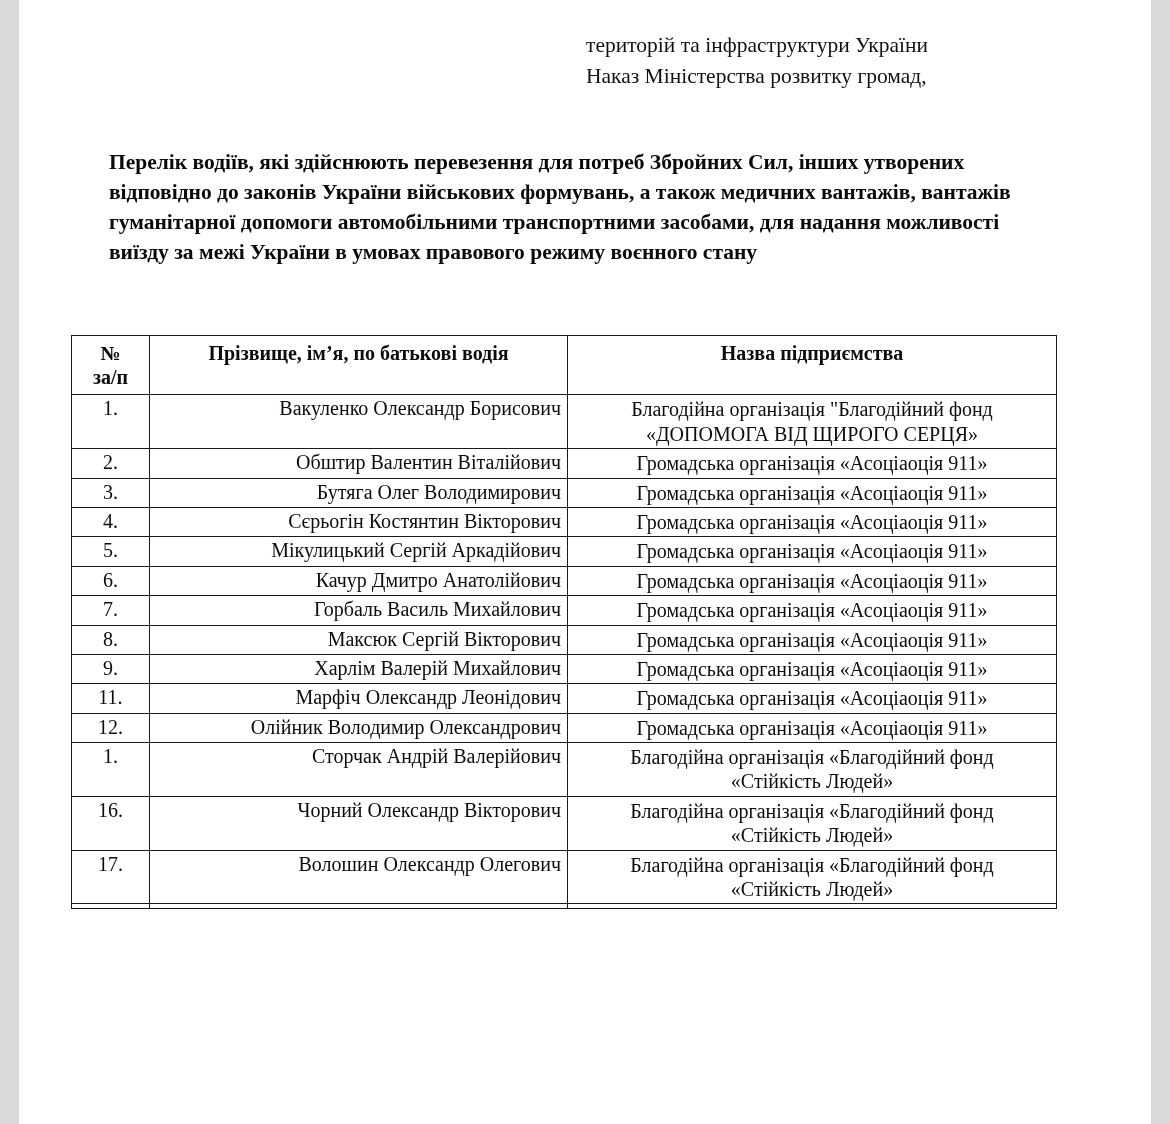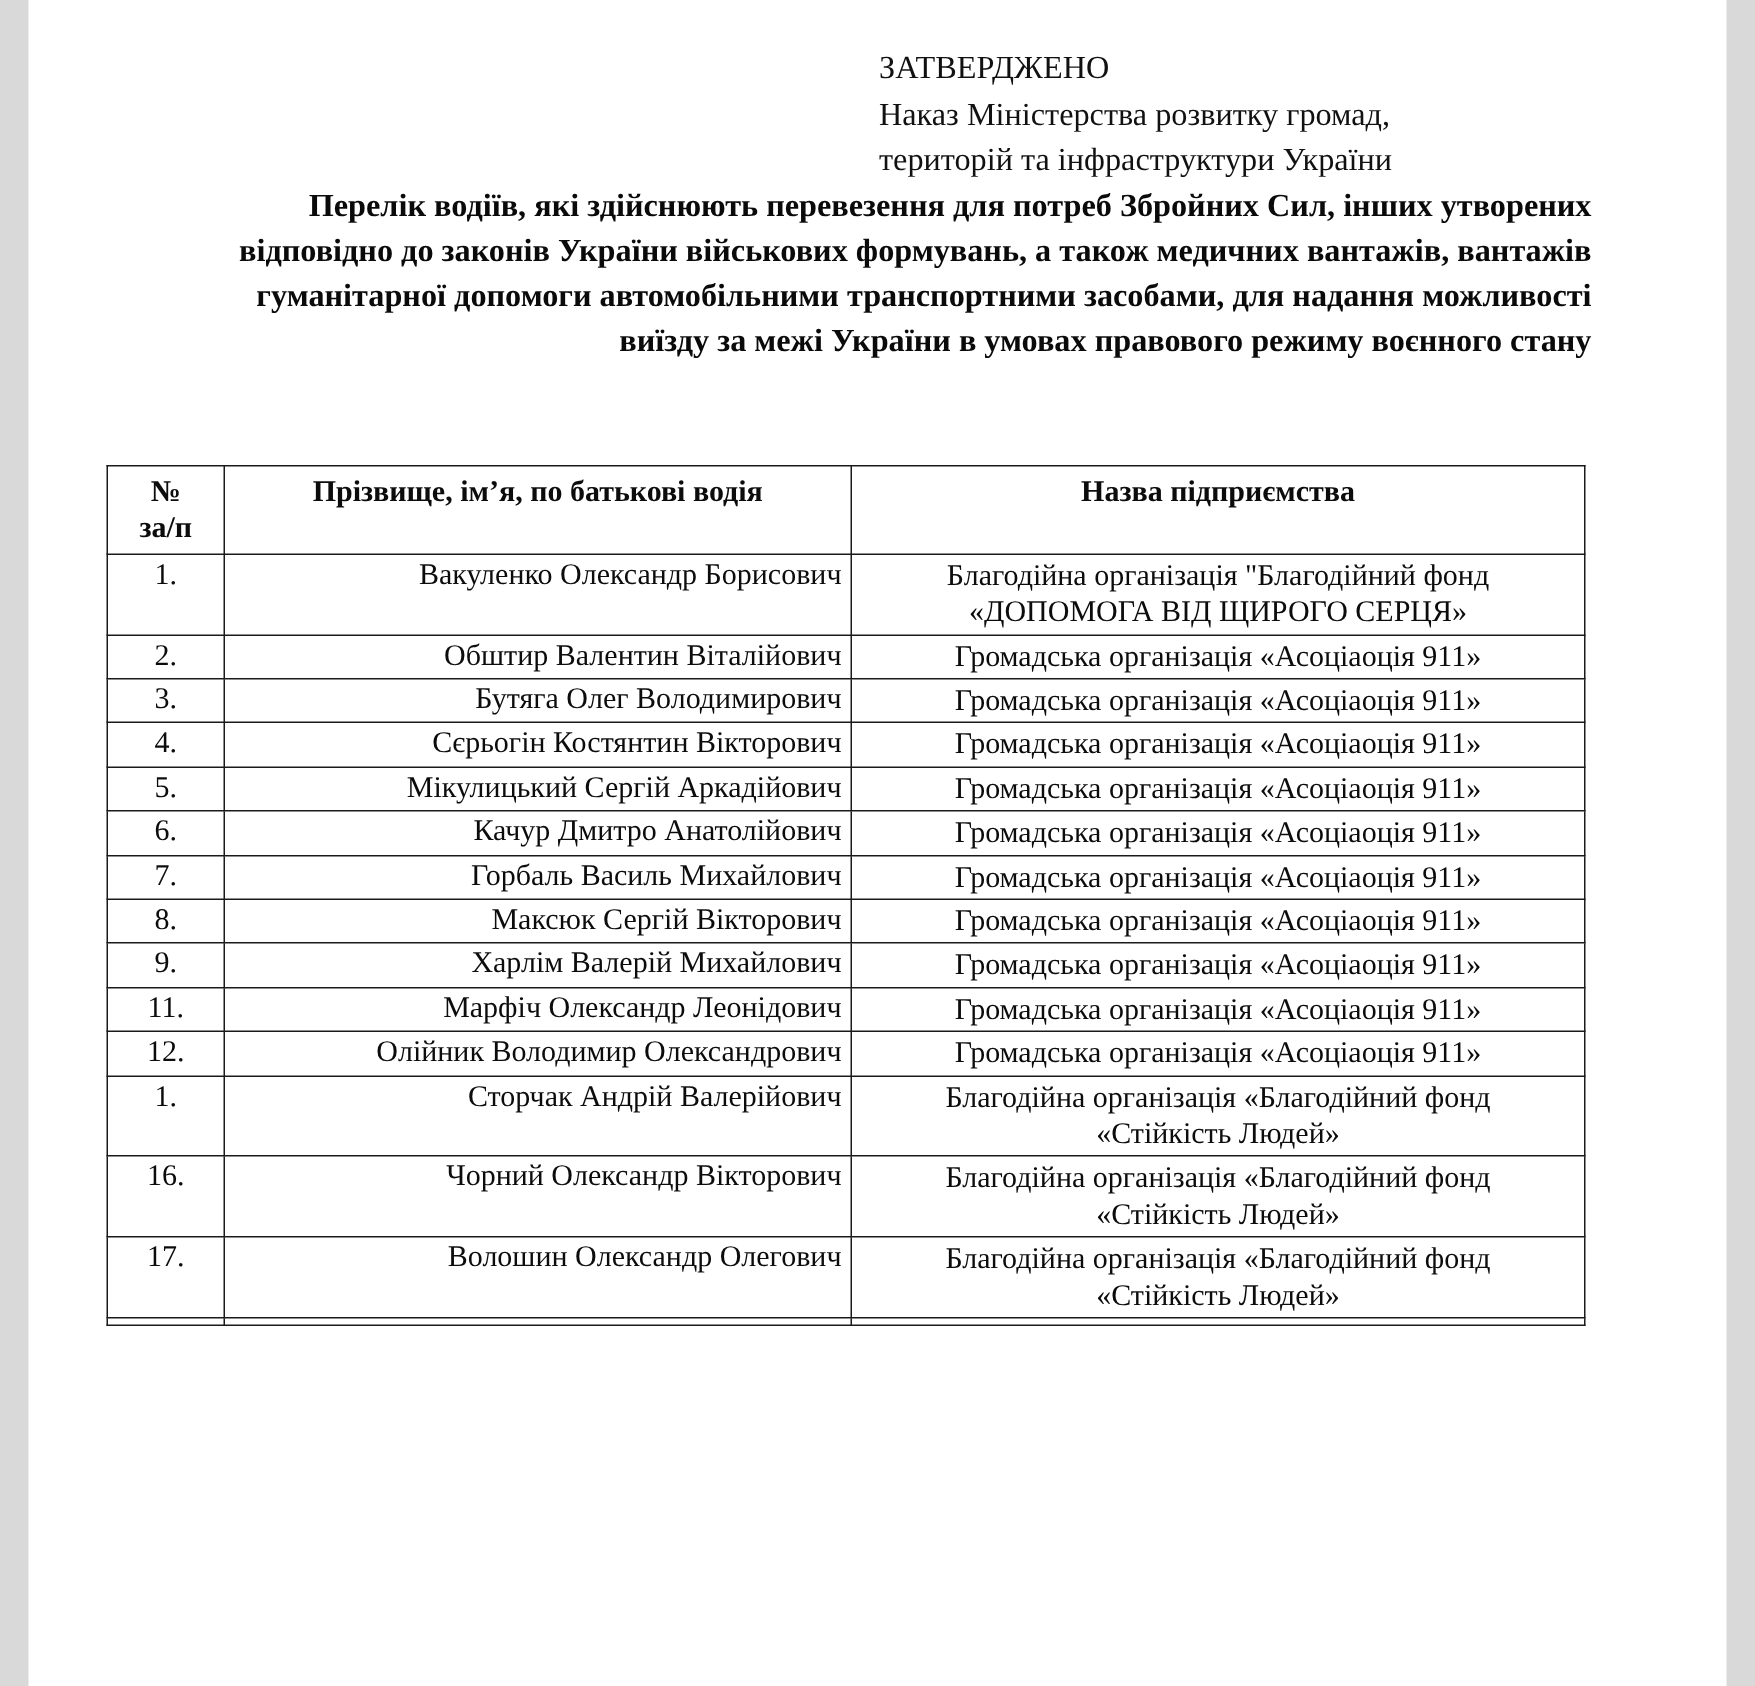--- a/index.html
+++ b/index.html
@@ -30,21 +30,22 @@
     margin-left: 515px;
     font-size: 21.5px;
     line-height: 1.42;
     color: #111;
   }
   .approval div {
     white-space: pre;
   }
   
   .doc-title {
-    text-align: right;
+    margin-top: 56px;
+    text-align: left;
     font-weight: bold;
     font-size: 21.5px;
     line-height: 1.40;
     color: #0a0a0a;
     padding: 0 38px;
   }
   
   table.reg-table {
     margin-top: 68px;
     border-collapse: collapse;
@@ -89,23 +90,22 @@
   td.org .l2 { display: block; }
   .th-num-wrap { display: block; line-height: 1.2; }
 </style>
 </head>
 <body>
 
 <div class="page">
   <div class="page-inner">
 
     <div class="approval">
-      <div>ЗАТВЕРДЖЕНО</div>
+      <div>територій та інфраструктури України</div>
       <div>Наказ Міністерства розвитку громад,</div>
-      <div>територій та інфраструктури України</div>
     </div>
 
     <div class="doc-title">Перелік водіїв, які здійснюють перевезення для потреб Збройних Сил, інших утворених відповідно до законів України військових формувань, а також медичних вантажів, вантажів гуманітарної допомоги автомобільними транспортними засобами, для надання можливості виїзду за межі України в умовах правового режиму воєнного стану</div>
 
     <table class="reg-table">
       <colgroup>
         <col class="c-num">
         <col class="c-name">
         <col class="c-org">
       </colgroup>

